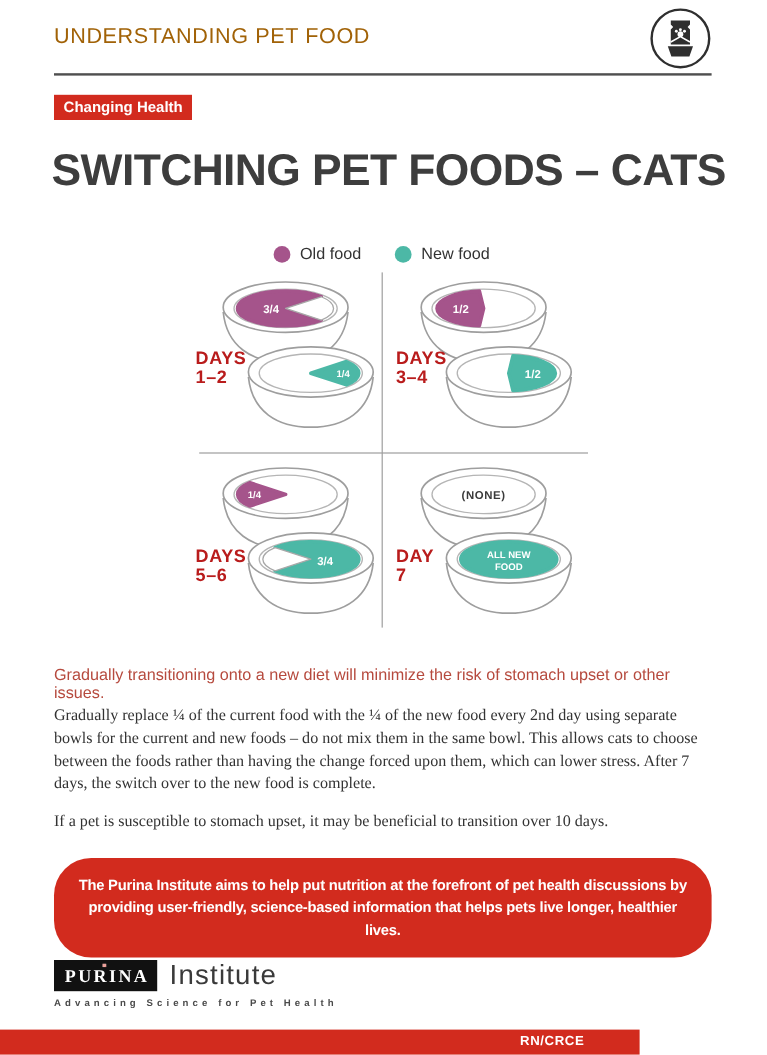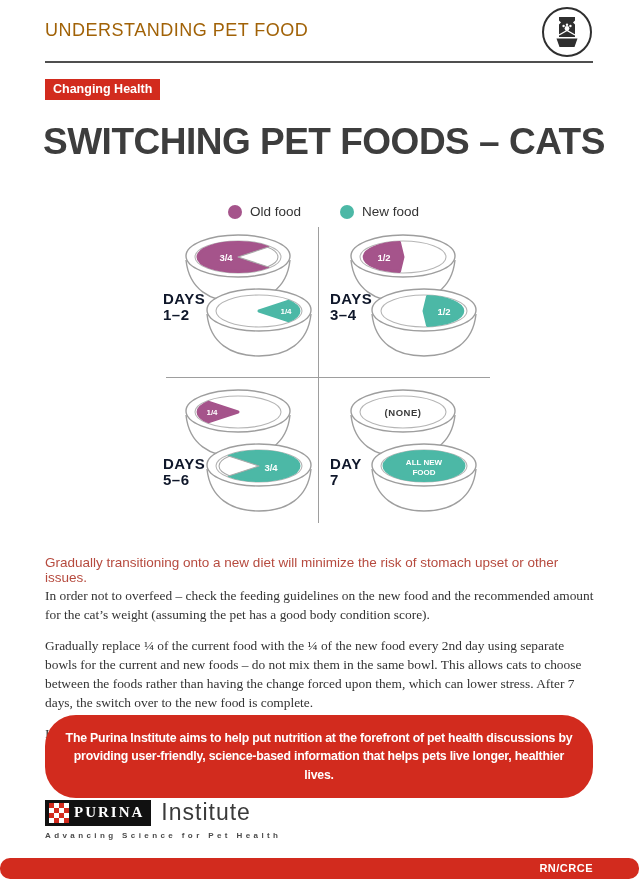--- a/index.html
+++ b/index.html
@@ -14,32 +14,32 @@
   .header-rule { left:45px; top:61px; width:548px; height:2px; background:#4f4f4f; }
 
   
   .badge { left:45px; top:79px; background:var(--accent-red,#d22b1e); color:#fff;
            font-size:12.5px; font-weight:bold; padding:3px 8px 4px 8px; }
 
   
   .page-title { left:43px; top:121px; font-size:37px; font-weight:bold; letter-spacing:-0.5px; color:#3d3d3d; }
 
   
-  .legend { left:228px; top:204px; display:flex; gap:39px; align-items:center; }
+  .legend { left:228px; top:204px; display:flex; gap:28px; align-items:center; }
   .legend-item { display:flex; align-items:center; gap:8px; }
   .legend-dot { width:14px; height:14px; border-radius:50%; }
   .legend-dot.old { background:var(--old-food,#a5548b); }
   .legend-dot.new { background:var(--new-food,#4cb8a6); }
   .legend-label { font-size:13.5px; color:#333; }
 
   
   .quad-svg { width:160px; height:152px; }
   .q1 { left:168px; top:226px; } .q2 { left:333px; top:226px; }
   .q3 { left:168px; top:381px; } .q4 { left:333px; top:381px; }
-  .day-label { font-size:15px; font-weight:bold; color:#0f172a; line-height:1.08; letter-spacing:0.5px; }
+  .day-label { font-size:15px; font-weight:bold; color:#b91c1c; line-height:1.08; letter-spacing:0.5px; }
   .dl1 { left:163px; top:291px; } .dl2 { left:330px; top:291px; }
   .dl3 { left:163px; top:456px; } .dl4 { left:330px; top:456px; }
   .v-divider { left:318px; top:227px; width:1px; height:296px; background:#9e9e9e; }
   .h-divider { left:166px; top:377px; width:324px; height:1px; background:#9e9e9e; }
 
   .bowl-body, .bowl-rim { fill:#fff; stroke:#9e9e9e; stroke-width:1.4; }
   .bowl-inner { fill:#fff; stroke:#b5b5b5; stroke-width:1.1; }
   .food-old { fill:var(--old-food,#a5548b); stroke:var(--old-food,#a5548b); stroke-width:3; stroke-linejoin:round; }
   .food-new { fill:var(--new-food,#4cb8a6); stroke:var(--new-food,#4cb8a6); stroke-width:3; stroke-linejoin:round; }
   .empty-wedge { fill:#fff; stroke:#a8a8a8; stroke-width:1.1; stroke-linejoin:round; }
@@ -55,28 +55,28 @@
   .paragraphs p { margin-bottom:12px; }
 
   
   .banner { left:45px; top:715px; width:548px; background:var(--accent-red,#d22b1e);
             color:#fff; font-size:12.3px; font-weight:bold; text-align:center;
             padding:14px 16px; line-height:1.5; letter-spacing:-0.2px;border-radius:31px; }
 
   
   .logo { left:45px; top:799px; }
   .logo-row { display:flex; align-items:center; }
-  .logo-box { display:inline-flex; align-items:center; background:#111; padding:3px 7px 3px 4px; height:26px; }
+  .logo-box { display:inline-flex; align-items:center; background:#111; padding:3px 7px 3px 4px; height:26px;flex-direction:column; }
   .logo-brand { color:#fff; font-family:"Liberation Serif",serif; font-weight:bold;
                 font-size:15px; letter-spacing:2px; margin-left:5px; }
   .logo-suffix { font-size:23px; font-weight:300; color:#3a3a3a; margin-left:10px; letter-spacing:1px; }
   .logo-tagline { margin-top:5px; font-size:8px; font-weight:bold; letter-spacing:3.4px; color:#4a4a4a; }
 
   
-  .bottom-bar { left:0; bottom:0; width:639px; height:21px; background:var(--accent-red,#d22b1e);border-radius:10px; }
+  .bottom-bar { left:0; bottom:0; width:533px; height:21px; background:var(--accent-red,#d22b1e); }
   .bottom-code { position:absolute; right:46px; top:0; line-height:21px; color:#fff;
                  font-size:11px; font-weight:bold; letter-spacing:0.5px; }
 </style>
 </head>
 <body>
 
 <div class="abs header-title">UNDERSTANDING PET FOOD</div>
 <svg class="abs header-icon" viewBox="0 0 54 54">
   <circle cx="27" cy="27" r="24" fill="none" stroke="#2f2f2f" stroke-width="2"></circle>
   <path d="M19 12 h16 v3.5 l-2 2 2 2 v12.5 h-16 v-12.5 l2-2 -2-2 z" fill="#2f2f2f"></path>
@@ -187,21 +187,20 @@
     <text class="frac small" x="0" y="10">FOOD</text>
   </g>
 </svg>
 <div class="abs day-label dl4">
   <div>DAY</div>
   <div>7</div>
 </div>
 
 <div class="abs intro">Gradually transitioning onto a new diet will minimize the risk of stomach upset or other issues.</div>
 <div class="abs paragraphs">
-  <p>In order not to overfeed – check the feeding guidelines on the new food and the recommended amount for the cat’s weight (assuming the pet has a good body condition score).</p>
   <p>Gradually replace ¼ of the current food with the ¼ of the new food every 2nd day using separate bowls for the current and new foods – do not mix them in the same bowl. This allows cats to choose between the foods rather than having the change forced upon them, which can lower stress. After 7 days, the switch over to the new food is complete.</p>
   <p>If a pet is susceptible to stomach upset, it may be beneficial to transition over 10 days.</p>
 </div>
 
 <div class="abs banner">The Purina Institute aims to help put nutrition at the forefront of pet health discussions by providing user-friendly, science-based information that helps pets live longer, healthier lives.</div>
 
 <div class="abs logo">
   <div class="logo-row">
     <span class="logo-box">
       <svg width="20" height="20" viewBox="0 0 20 20">

